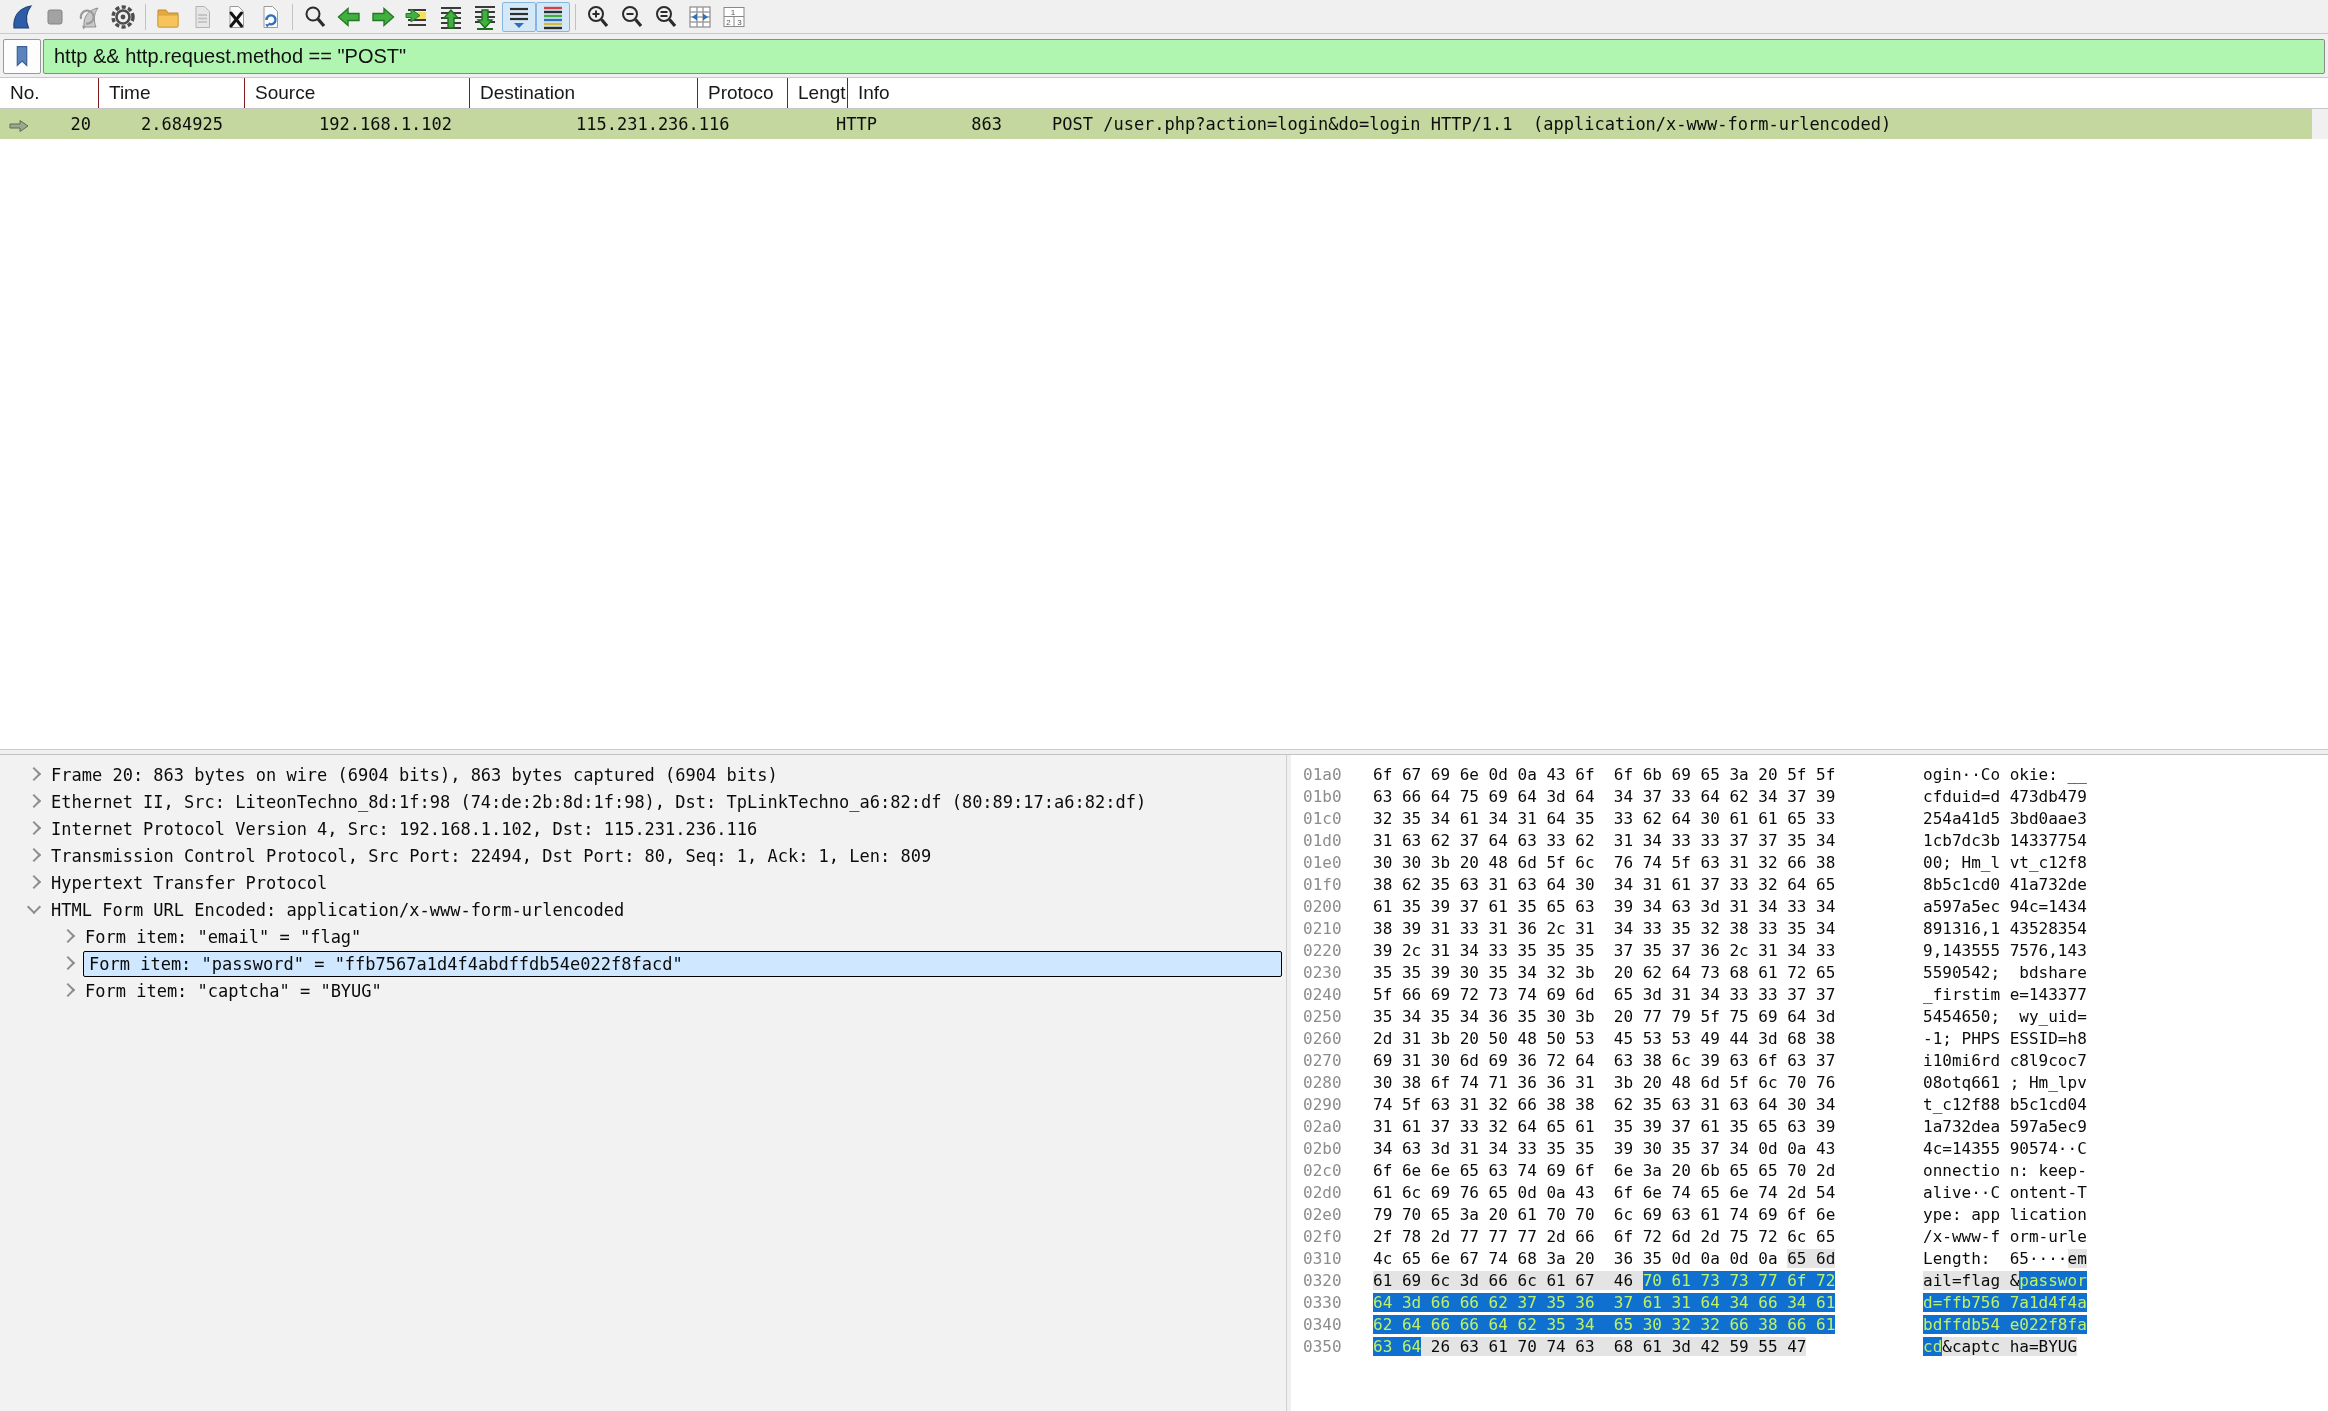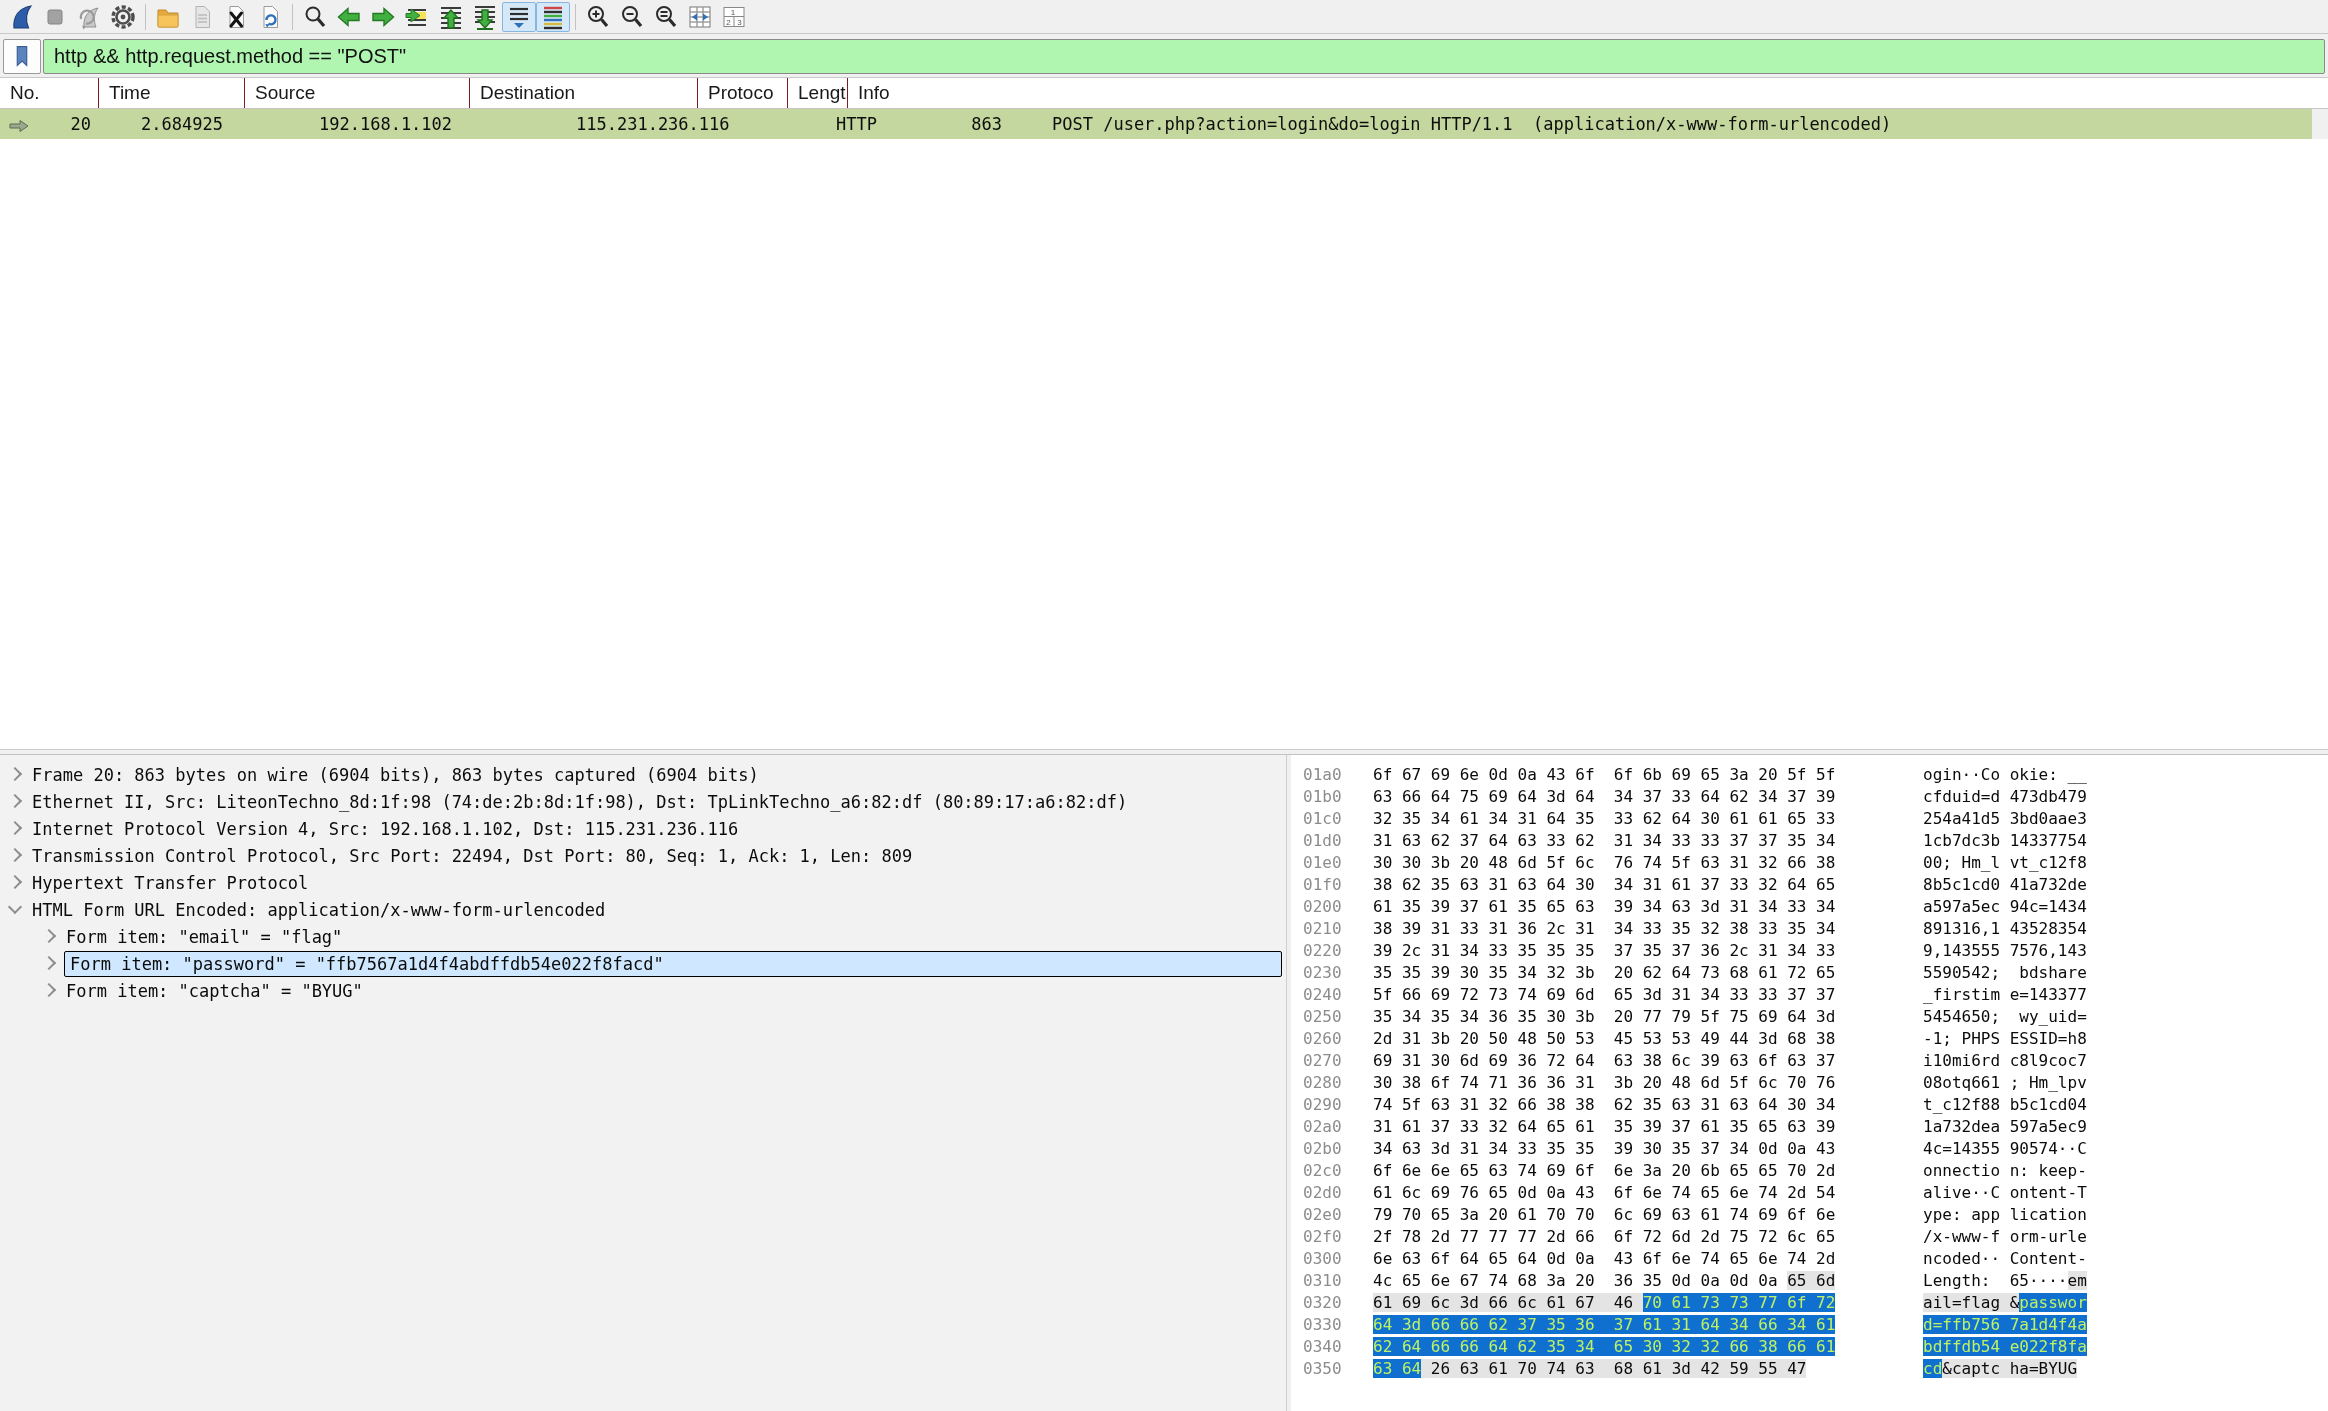--- a/index.html
+++ b/index.html
@@ -35,21 +35,21 @@
   .rcell.c-len{justify-content:flex-end;padding-right:6px;}
   .rcell.c-info{padding-left:12px;}
   .row-arrow{position:absolute;left:8px;top:8px;}
   .plist-body{position:absolute;left:0;top:139px;width:2328px;height:610px;background:#ffffff;}
   
   .hsplit{position:absolute;left:0;top:749px;width:2328px;height:6px;background:#f0f0f0;
           border-top:1px solid #cccccc;border-bottom:1px solid #c2c2c2;box-sizing:border-box;}
   
   .details{position:absolute;left:0;top:755px;width:1286px;height:656px;background:#f2f2f2;
            font-family:"DejaVu Sans Mono","Liberation Mono",monospace;font-size:17px;color:#0b0b0b;
-           padding-top:6px;box-sizing:border-box;overflow:hidden;}
+           padding-top:6px;box-sizing:border-box;overflow:hidden;padding-left:19px;}
   .drow{height:27px;display:flex;align-items:center;white-space:pre;}
   .chev{width:8px;height:8px;border-right:2px solid #8d8d8d;border-bottom:2px solid #8d8d8d;
         transform:rotate(-45deg);flex:0 0 auto;margin-top:-2px;}
   .chev.exp{transform:rotate(45deg);margin-top:-5px;}
   .chev-slot{width:30px;display:flex;justify-content:center;flex:0 0 auto;}
   .dtext{flex:1;display:flex;align-items:center;height:26px;box-sizing:border-box;padding-left:2px;margin-right:4px;}
   .drow.sel .dtext{background:#cfe8ff;border:1px solid #000000;border-radius:2px;padding-left:5px;}
   .vsplit{position:absolute;left:1286px;top:755px;width:5px;height:656px;background:#f0f0f0;
           border-left:1px solid #cfcfcf;box-sizing:border-box;}
   
@@ -320,21 +320,20 @@
       <div class="hexrow"><span class="hoff">0260</span><span class="hhex"><span>2d 31 3b 20 50 48 50 53  45 53 53 49 44 3d 68 38</span></span><span class="hascii"><span>-1; PHPS ESSID=h8</span></span></div>
       <div class="hexrow"><span class="hoff">0270</span><span class="hhex"><span>69 31 30 6d 69 36 72 64  63 38 6c 39 63 6f 63 37</span></span><span class="hascii"><span>i10mi6rd c8l9coc7</span></span></div>
       <div class="hexrow"><span class="hoff">0280</span><span class="hhex"><span>30 38 6f 74 71 36 36 31  3b 20 48 6d 5f 6c 70 76</span></span><span class="hascii"><span>08otq661 ; Hm_lpv</span></span></div>
       <div class="hexrow"><span class="hoff">0290</span><span class="hhex"><span>74 5f 63 31 32 66 38 38  62 35 63 31 63 64 30 34</span></span><span class="hascii"><span>t_c12f88 b5c1cd04</span></span></div>
       <div class="hexrow"><span class="hoff">02a0</span><span class="hhex"><span>31 61 37 33 32 64 65 61  35 39 37 61 35 65 63 39</span></span><span class="hascii"><span>1a732dea 597a5ec9</span></span></div>
       <div class="hexrow"><span class="hoff">02b0</span><span class="hhex"><span>34 63 3d 31 34 33 35 35  39 30 35 37 34 0d 0a 43</span></span><span class="hascii"><span>4c=14355 90574··C</span></span></div>
       <div class="hexrow"><span class="hoff">02c0</span><span class="hhex"><span>6f 6e 6e 65 63 74 69 6f  6e 3a 20 6b 65 65 70 2d</span></span><span class="hascii"><span>onnectio n: keep-</span></span></div>
       <div class="hexrow"><span class="hoff">02d0</span><span class="hhex"><span>61 6c 69 76 65 0d 0a 43  6f 6e 74 65 6e 74 2d 54</span></span><span class="hascii"><span>alive··C ontent-T</span></span></div>
       <div class="hexrow"><span class="hoff">02e0</span><span class="hhex"><span>79 70 65 3a 20 61 70 70  6c 69 63 61 74 69 6f 6e</span></span><span class="hascii"><span>ype: app lication</span></span></div>
       <div class="hexrow"><span class="hoff">02f0</span><span class="hhex"><span>2f 78 2d 77 77 77 2d 66  6f 72 6d 2d 75 72 6c 65</span></span><span class="hascii"><span>/x-www-f orm-urle</span></span></div>
-      <div class="hexrow"><span class="hoff">0300</span><span class="hhex"><span>6e 63 6f 64 65 64 0d 0a  43 6f 6e 74 65 6e 74 2d</span></span><span class="hascii"><span>ncoded·· Content-</span></span></div>
       <div class="hexrow"><span class="hoff">0310</span><span class="hhex"><span>4c 65 6e 67 74 68 3a 20  36 35 0d 0a 0d 0a </span><span class="seg-r">65 6d</span></span><span class="hascii"><span>Length:  65····</span><span class="seg-r">em</span></span></div>
       <div class="hexrow"><span class="hoff">0320</span><span class="hhex"><span class="seg-r">61 69 6c 3d 66 6c 61 67  46 </span><span class="seg-s">70 61 73 73 77 6f 72</span></span><span class="hascii"><span class="seg-r">ail=flag &amp;</span><span class="seg-s">passwor</span></span></div>
       <div class="hexrow"><span class="hoff">0330</span><span class="hhex"><span class="seg-s">64 3d 66 66 62 37 35 36  37 61 31 64 34 66 34 61</span></span><span class="hascii"><span class="seg-s">d=ffb756 7a1d4f4a</span></span></div>
       <div class="hexrow"><span class="hoff">0340</span><span class="hhex"><span class="seg-s">62 64 66 66 64 62 35 34  65 30 32 32 66 38 66 61</span></span><span class="hascii"><span class="seg-s">bdffdb54 e022f8fa</span></span></div>
       <div class="hexrow"><span class="hoff">0350</span><span class="hhex"><span class="seg-s">63 64</span><span class="seg-r"> 26 63 61 70 74 63  68 61 3d 42 59 55 47</span></span><span class="hascii"><span class="seg-s">cd</span><span class="seg-r">&amp;captc ha=BYUG</span></span></div>
     </div>
 
 </div>
 
 </body></html>

